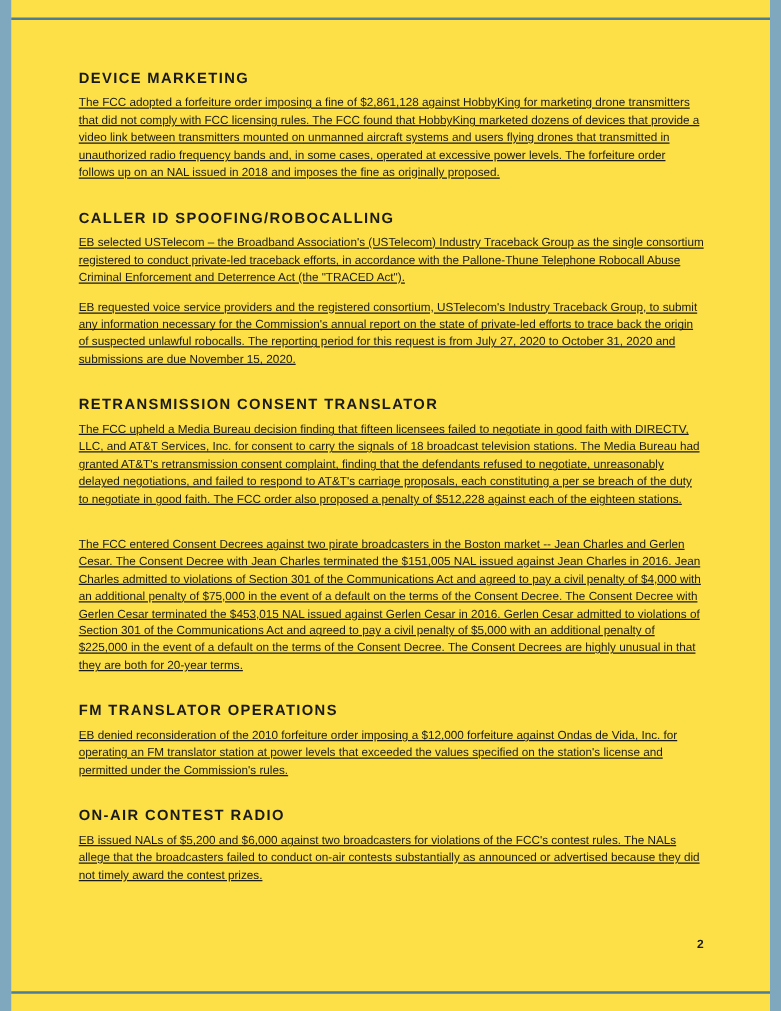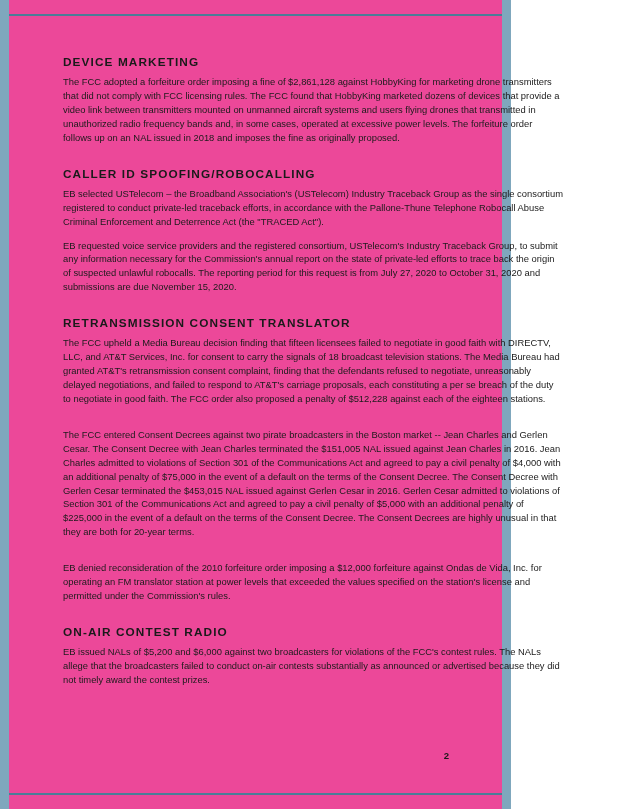--- a/index.html
+++ b/index.html
@@ -8,23 +8,23 @@
   }
   body {
     width: 625px;
     height: 809px;
     background: #ffffff;
     font-family: "Liberation Sans", sans-serif;
     overflow: hidden;
   }
   .page {
     position: relative;
-    width: 511px;
+    width: 625px;
     height: 809px;
-    background: #ec4899;
+    background: #fde047;
     box-sizing: border-box;
   }
   .edge-left {
     position: absolute;
     left: 0;
     top: 0;
     width: 9px;
     height: 809px;
     background: #7fa7bd;
   }
@@ -68,20 +68,21 @@
     color: #1a1a1a;
     margin: 0 0 6px 0;
     line-height: 1.2;
   }
   p.para {
     font-size: 9.4px;
     line-height: 13.9px;
     color: #1b1b1b;
     margin: 0 0 10px 0;
     text-align: left;
+    text-decoration: underline;
   }
   p.para:last-child {
     margin-bottom: 0;
   }
   .sec-gap {
     height: 9px;
   }
   .page-number {
     position: absolute;
     right: 62px;
@@ -124,20 +125,21 @@
 
     <div class="sec-gap"></div>
 
     <div class="sec">
       <p class="para">The FCC entered Consent Decrees against two pirate broadcasters in the Boston market -- Jean Charles and Gerlen Cesar.  The Consent Decree with Jean Charles terminated the $151,005 NAL issued against Jean Charles in 2016.  Jean Charles admitted to violations of Section 301 of the Communications Act and agreed to pay a civil penalty of $4,000 with an additional penalty of $75,000 in the event of a default on the terms of the Consent Decree.  The Consent Decree with Gerlen Cesar terminated the $453,015 NAL issued against Gerlen Cesar in 2016.  Gerlen Cesar admitted to violations of Section 301 of the Communications Act and agreed to pay a civil penalty of $5,000 with an additional penalty of $225,000 in the event of a default on the terms of the Consent Decree.  The Consent Decrees are highly unusual in that they are both for 20-year terms.</p>
     </div>
 
     <div class="sec-gap"></div>
 
     <div class="sec">
+      <h2 class="sec-title">FM TRANSLATOR OPERATIONS</h2>
       <p class="para">EB denied reconsideration of the 2010 forfeiture order imposing a $12,000 forfeiture against Ondas de Vida, Inc. for operating an FM translator station at power levels that exceeded the values specified on the station's license and permitted under the Commission's rules.</p>
     </div>
 
     <div class="sec-gap"></div>
 
     <div class="sec">
       <h2 class="sec-title">ON-AIR CONTEST RADIO</h2>
       <p class="para">EB issued NALs of $5,200 and $6,000 against two broadcasters for violations of the FCC's contest rules.  The NALs allege that the broadcasters failed to conduct on-air contests substantially as announced or advertised because they did not timely award the contest prizes.</p>
     </div>
 

